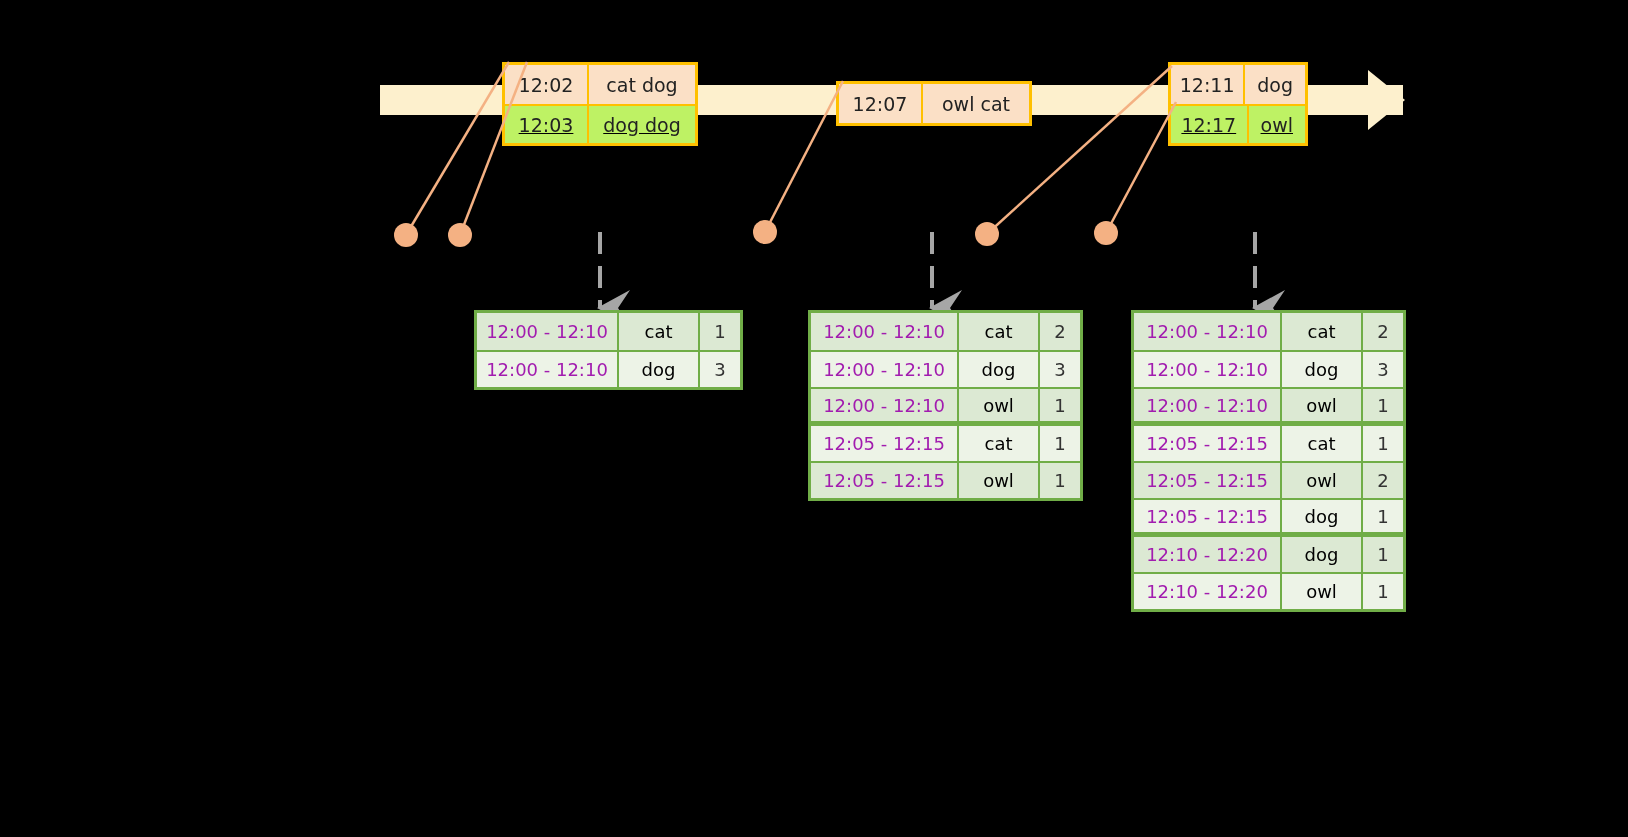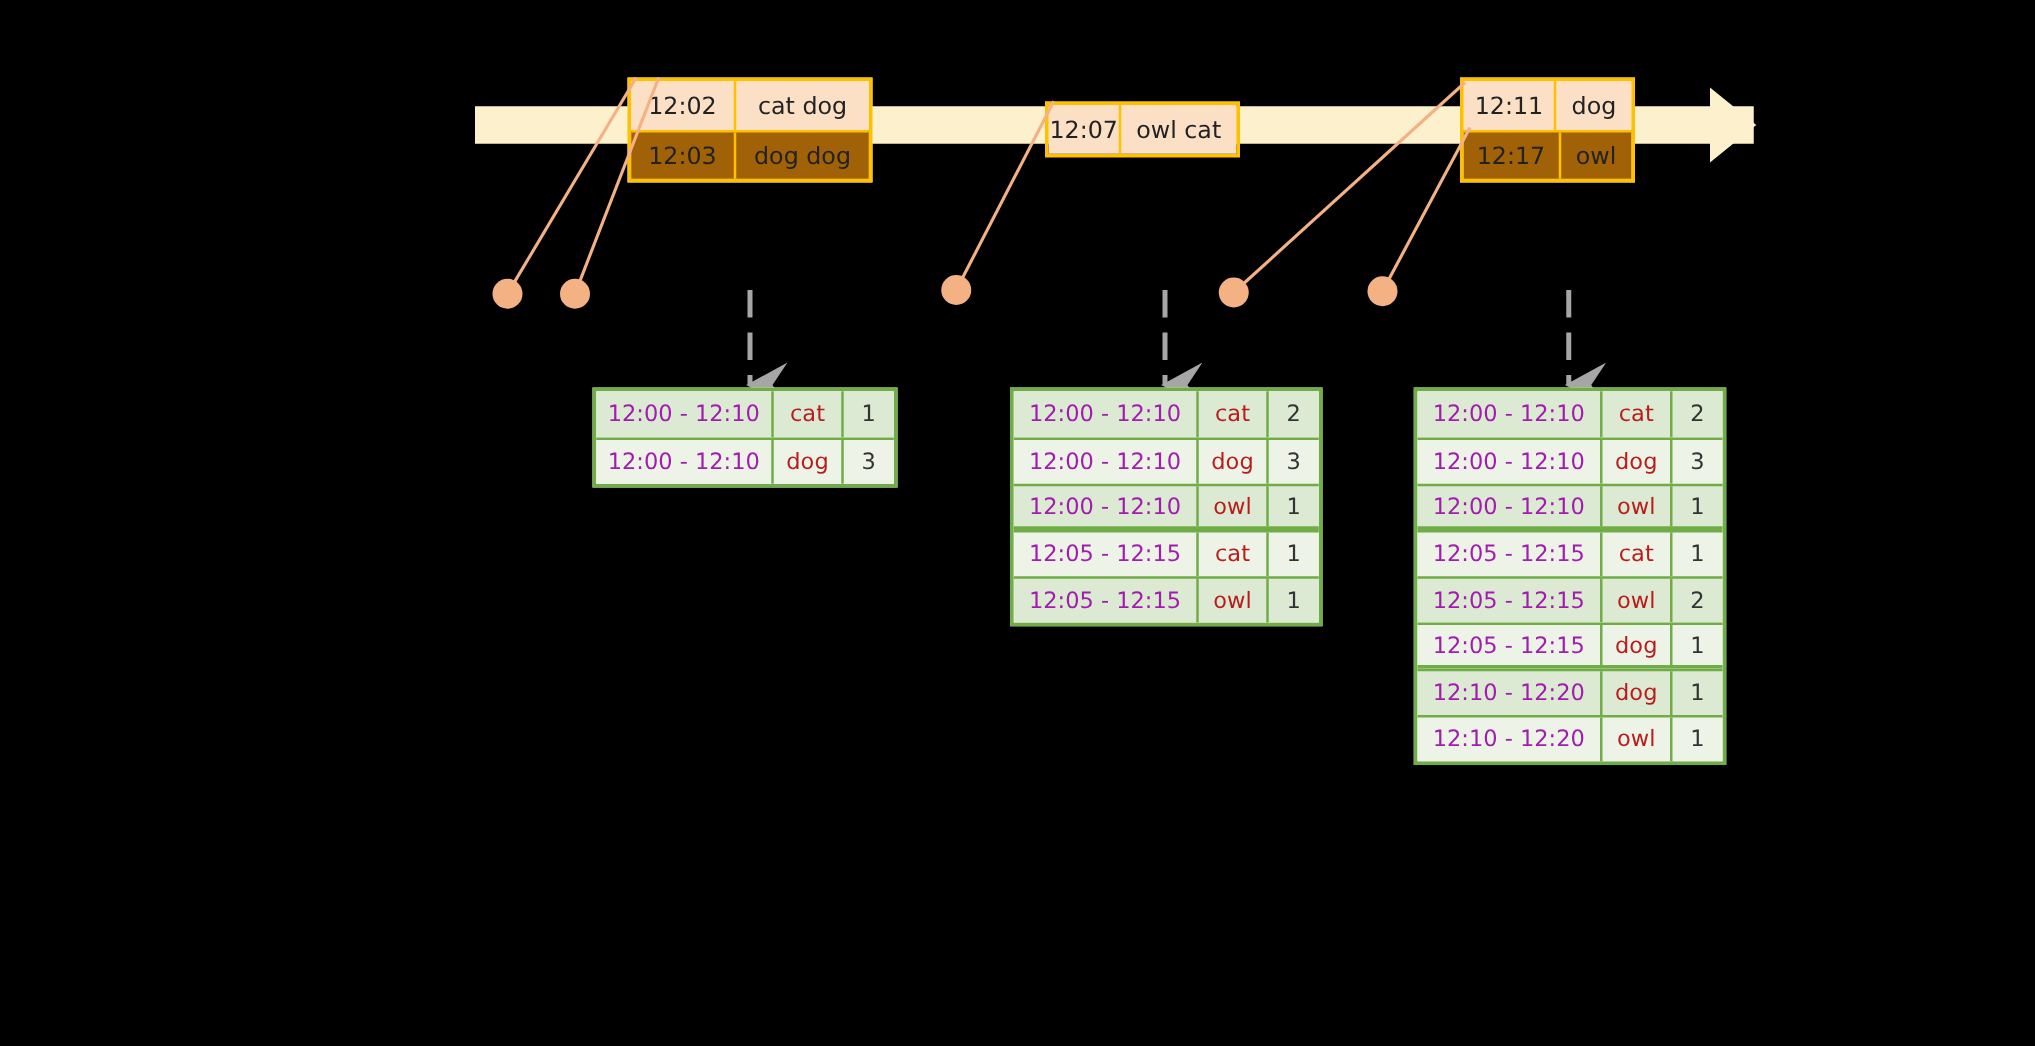--- a/index.html
+++ b/index.html
@@ -42,21 +42,21 @@
     background: #fdf0cd;
     display: flex;
     flex-direction: column;
   }
   .event-row {
     display: flex;
     height: 39px;
   }
   .event-row + .event-row { border-top: 2px solid #ffc000; }
   .event-row.shade-a { background: #fbe0c6; }
-  .event-row.shade-b { background: #a16207; }
+  .event-row.shade-b { background: #bef264; text-decoration: underline; }
   .event-time {
     width: 84px;
     display: flex;
     align-items: center;
     justify-content: center;
     font-size: 19px;
     color: #222;
     border-right: 2px solid #ffc000;
     white-space: nowrap;
   }
@@ -65,21 +65,21 @@
     display: flex;
     align-items: center;
     justify-content: center;
     font-size: 19px;
     color: #222;
     padding: 0 12px;
     white-space: nowrap;
   }
 
   #ev-a { left: 502px; top: 62px; width: 196px; }
-  #ev-b { left: 836px; top: 81px; width: 156px; }
+  #ev-b { left: 836px; top: 81px; width: 196px; }
   #ev-c { left: 1168px; top: 62px; width: 140px; }
 
   
   #connectors {
     position: absolute;
     left: 0; top: 0;
     width: 1628px; height: 837px;
     pointer-events: none;
   }
 
@@ -103,26 +103,26 @@
   .res-window {
     display: flex;
     align-items: center;
     justify-content: center;
     font-size: 18px;
     color: #a21caf;
     border-right: 2px solid #70ad47;
     white-space: nowrap;
   }
   .res-word {
-    width: 56px;
+    width: 81px;
     display: flex;
     align-items: center;
     justify-content: center;
     font-size: 18px;
-    color: #b91c1c;
+    color: #000000;
     border-right: 2px solid #70ad47;
   }
   .res-count {
     width: 40px;
     display: flex;
     align-items: center;
     justify-content: center;
     font-size: 18px;
     color: #333;
   }

